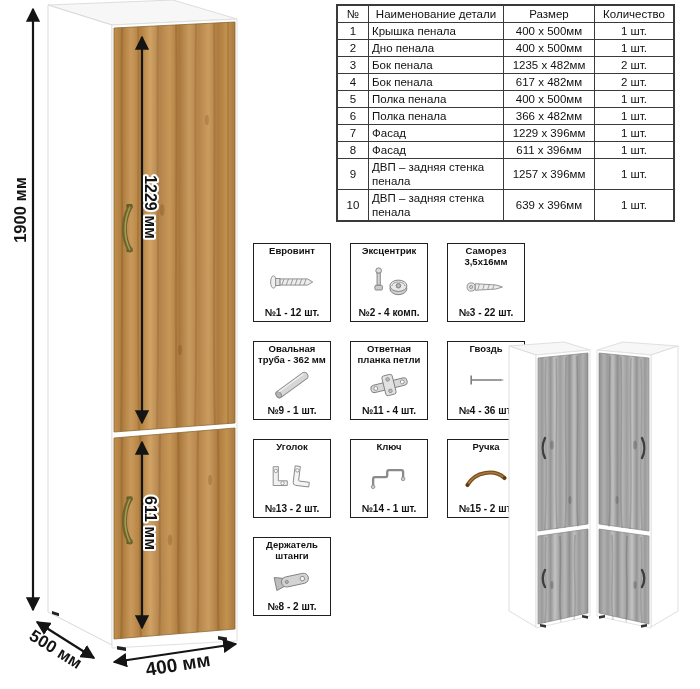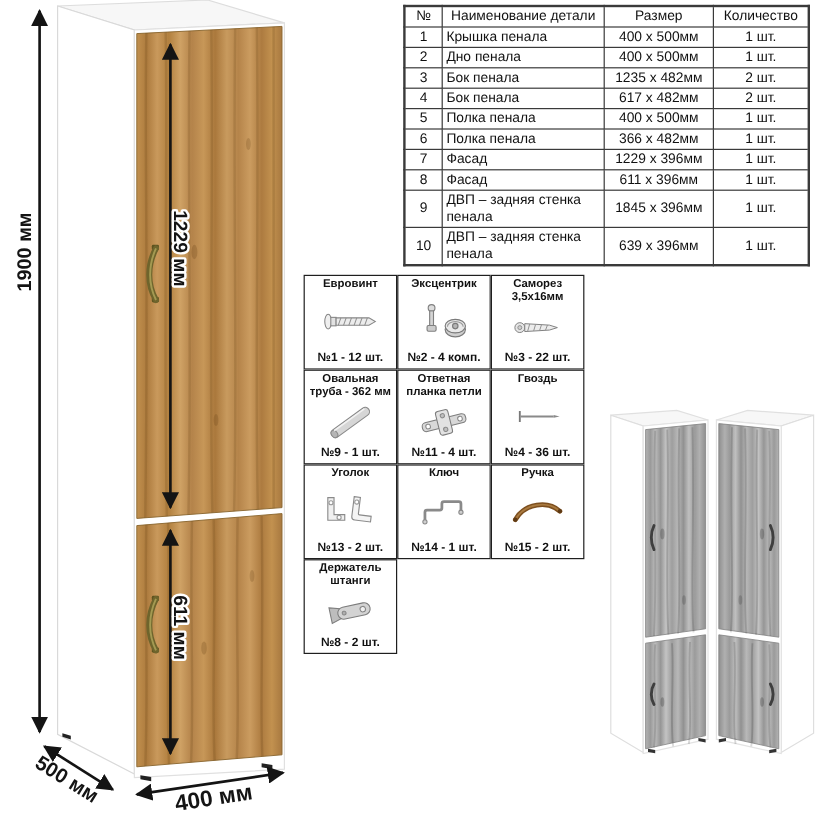--- a/index.html
+++ b/index.html
@@ -10,22 +10,22 @@
                font-size:11.5px;line-height:1.22;table-layout:fixed;background:#fff;}
   .parts-table,.parts-table td,.parts-table th{border:1px solid #3a3a3a;}
   .parts-table{border-width:2px;}
   .parts-table th{font-weight:normal;padding:1px 2px;text-align:center;}
   .parts-table td{padding:1px 3px;vertical-align:middle;}
   .col-num{width:24px;text-align:center;}
   .col-name{width:128px;text-align:left;margin-top:18px;}
   .col-size{width:84px;text-align:center;}
   .col-qty{width:72px;text-align:center;margin-left:40px;}
   
-  .hw-grid{position:absolute;left:253px;top:229px;display:grid;
-           grid-template-columns:repeat(3,78px);grid-auto-rows:79px;}
+  .hw-grid{position:absolute;left:253px;top:243px;display:grid;
+           grid-template-columns:repeat(3,78px);grid-auto-rows:79px;gap:19px;}
   .hw-cell{border:1px solid #1f1f1f;background:#fff;box-sizing:border-box;
            display:flex;flex-direction:column;align-items:center;
            justify-content:space-between;padding:2px 1px;overflow:hidden;}
   .hw-title{font-weight:bold;font-size:9.5px;line-height:1.12;text-align:center;}
   .hw-ico{flex:1;display:flex;align-items:center;justify-content:center;min-height:0;}
   .hw-count{font-weight:bold;font-size:10px;margin-bottom:1px;white-space:nowrap;text-align:center;}
   
   .cab-svg{position:absolute;left:0;top:0;}
   .gray-svg{position:absolute;left:483px;top:335px;}
   .dim{font-family:"Liberation Sans",sans-serif;font-weight:bold;fill:#141414;}
@@ -181,21 +181,21 @@
         </tr>
     <tr>
           <td class="col-num">8</td>
           <td class="col-name">Фасад</td>
           <td class="col-size">611 x 396мм</td>
           <td class="col-qty">1 шт.</td>
         </tr>
     <tr>
           <td class="col-num">9</td>
           <td class="col-name">ДВП – задняя стенка пенала</td>
-          <td class="col-size">1845 x 396мм</td>
+          <td class="col-size">1257 x 396мм</td>
           <td class="col-qty">1 шт.</td>
         </tr>
     <tr>
           <td class="col-num">10</td>
           <td class="col-name">ДВП – задняя стенка пенала</td>
           <td class="col-size">639 x 396мм</td>
           <td class="col-qty">1 шт.</td>
         </tr>
   </tbody>
     </table>

